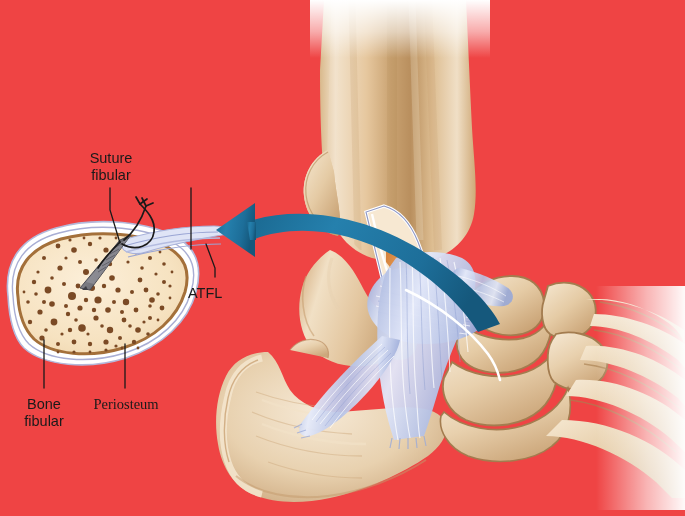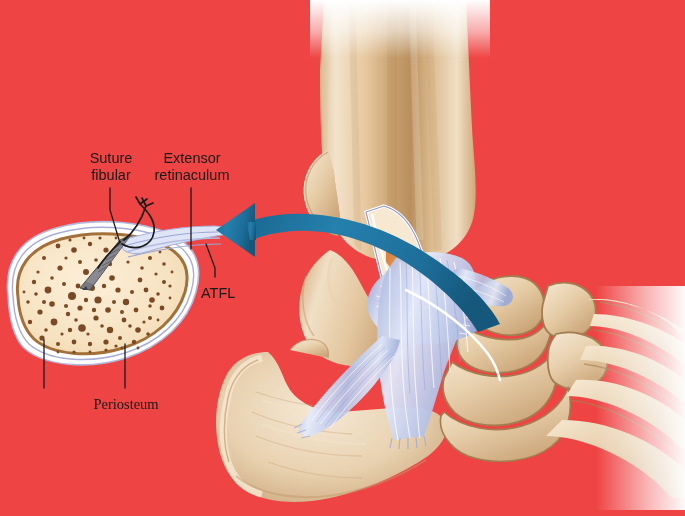--- a/index.html
+++ b/index.html
@@ -516,27 +516,27 @@
     <path d="M125,344 L125,388"></path>
   </g>
 
 </svg>
 
 <div class="lbl c" style="left:83px;top:150px;width:56px;">
   <div>Suture</div>
   <div>fibular</div>
 </div>
 
-<div class="lbl c" style="left:152px;top:150px;width:80px;">
-  <div>Extensor</div>
-  <div>retinaculum</div>
-</div>
-
-<div class="lbl" style="left:201px;top:285px;text-align:center;">
+
+<div class="lbl" style="left:188px;top:285px;text-align:center;">
   <div>ATFL</div>
 </div>
 
+<div class="lbl c" style="left:14px;top:396px;width:60px;">
+  <div>Bone</div>
+  <div>fibular</div>
+</div>
 
 <div class="lbl c" style="left:85px;top:396px;width:82px;font-family:Liberation Serif, serif;">
   <div>Periosteum</div>
 </div>
 
 </div>
 
 </body></html>

